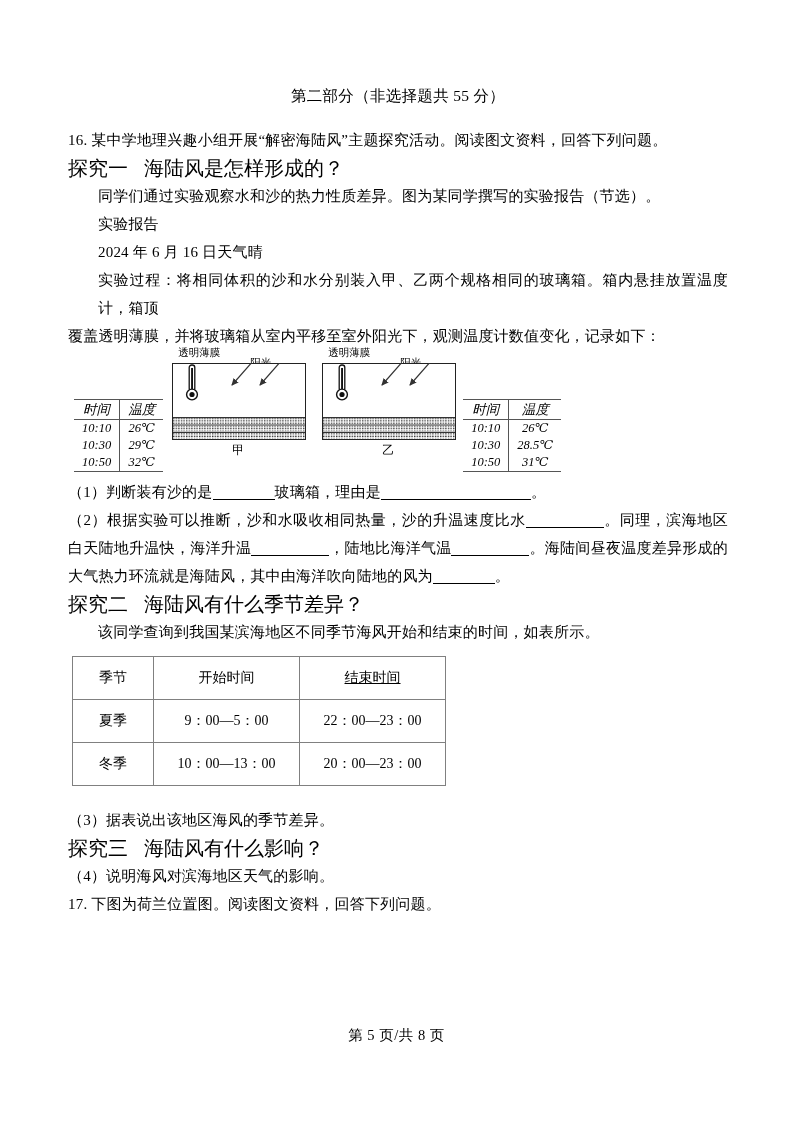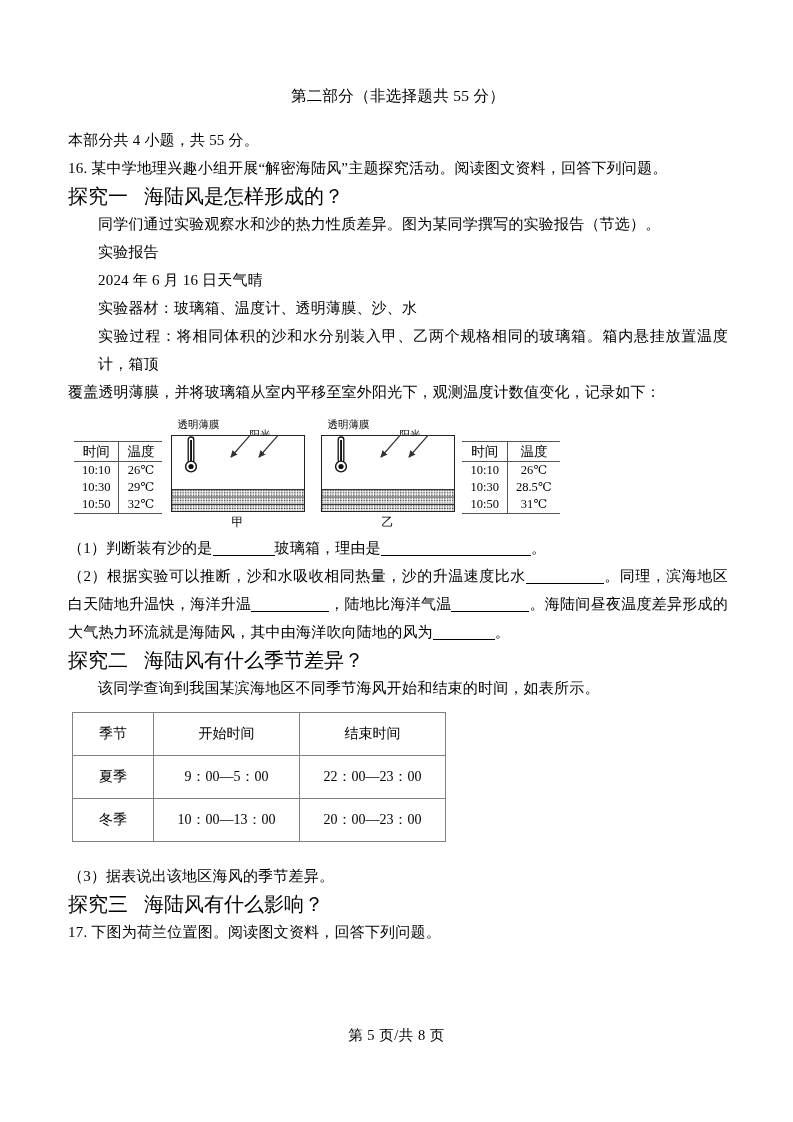--- a/index.html
+++ b/index.html
@@ -76,21 +76,22 @@
     display: flex;
     align-items: flex-end;
     height: 112px;
   }
 
   
   .tbl3 {
     border-collapse: collapse;
     font-size: 12.5px;
     line-height: 15px;
-    margin-bottom: 14px;
+    margin-bottom: 0;
+    font-style: italic;
   }
   .tbl3 th, .tbl3 td {
     padding: 1px 8px 1px 8px;
     text-align: center;
     font-weight: normal;
     white-space: nowrap;
   }
   .tbl3 thead th {
     border-top: 1.6px solid #555;
     border-bottom: 1.1px solid #555;
@@ -102,21 +103,21 @@
     border-bottom: 1.6px solid #555;
   }
   .tbl3 .divider {
     border-right: 1.1px solid #555;
   }
 
   
   .boxwrap {
     position: relative;
     width: 132px;
-    margin: 0 9px 0 9px;
+    margin: 0 9px 16px 9px;
     padding-bottom: 16px;
     font-family: Liberation Serif, serif;
   }
   .membrane-label {
     position: absolute;
     top: -2px;
     left: 6px;
     font-size: 10.5px;
     line-height: 12px;
     white-space: nowrap;
@@ -189,58 +190,56 @@
   .season-table td {
     border: 1px solid #808080;
     text-align: center;
     font-weight: normal;
     height: 38px;
     padding: 2px 4px;
     line-height: 20px;
   }
   .season-table .col-season { width: 78px; }
   .season-table .col-start  { width: 148px; }
-  .season-table .col-end    { width: 148px; }
+  .season-table .col-end    { width: 148px; text-decoration: underline; }
 
   .footer {
     position: absolute;
     left: 0;
     top: 1026px;
     width: 793px;
     text-align: center;
     font-size: 14.5px;
     letter-spacing: 0.5px;
   }
   .spacer-md { height: 12px; }
 </style>
 </head>
 <body>
 
 <div class="page">
  <div class="content">
 
   <div class="part-title">第二部分（非选择题共 55 分）</div>
 
-  <p class="para">本部分共 4 小题，共 55 分。</p>
 
   <p class="para">16. 某中学地理兴趣小组开展“解密海陆风”主题探究活动。阅读图文资料，回答下列问题。</p>
 
   <p class="explore">
     <span>探究一</span><span class="gap"></span><span>海陆风是怎样形成的？</span>
   </p>
 
   <p class="para sub">同学们通过实验观察水和沙的热力性质差异。图为某同学撰写的实验报告（节选）。</p>
 
   <p class="para sub">实验报告</p>
 
   <p class="para sub">
     <span>2024 年 6 月 16 日</span><span class="gap"></span><span>天气晴</span>
   </p>
 
-  <p class="para sub">实验器材：玻璃箱、温度计、透明薄膜、沙、水</p>
 
   <p class="para sub">实验过程：将相同体积的沙和水分别装入甲、乙两个规格相同的玻璃箱。箱内悬挂放置温度计，箱顶</p>
   <p class="para">覆盖透明薄膜，并将玻璃箱从室内平移至室外阳光下，观测温度计数值变化，记录如下：</p>
 
   <div class="figure">
     <div class="fig-row">
 
       <table class="tbl3">
         <thead>
           <tr>
@@ -409,19 +408,20 @@
   </table>
 
   <div class="spacer-md"></div>
 
   <p class="para">（3）据表说出该地区海风的季节差异。</p>
 
   <p class="explore">
     <span>探究三</span><span class="gap"></span><span>海陆风有什么影响？</span>
   </p>
 
+  <p class="para">（4）说明海风对滨海地区天气的影响。</p>
 
   <p class="para">17. 下图为荷兰位置图。阅读图文资料，回答下列问题。</p>
 
  </div>
 
  <div class="footer">第 5 页/共 8 页</div>
 </div>
 
 </body></html>

